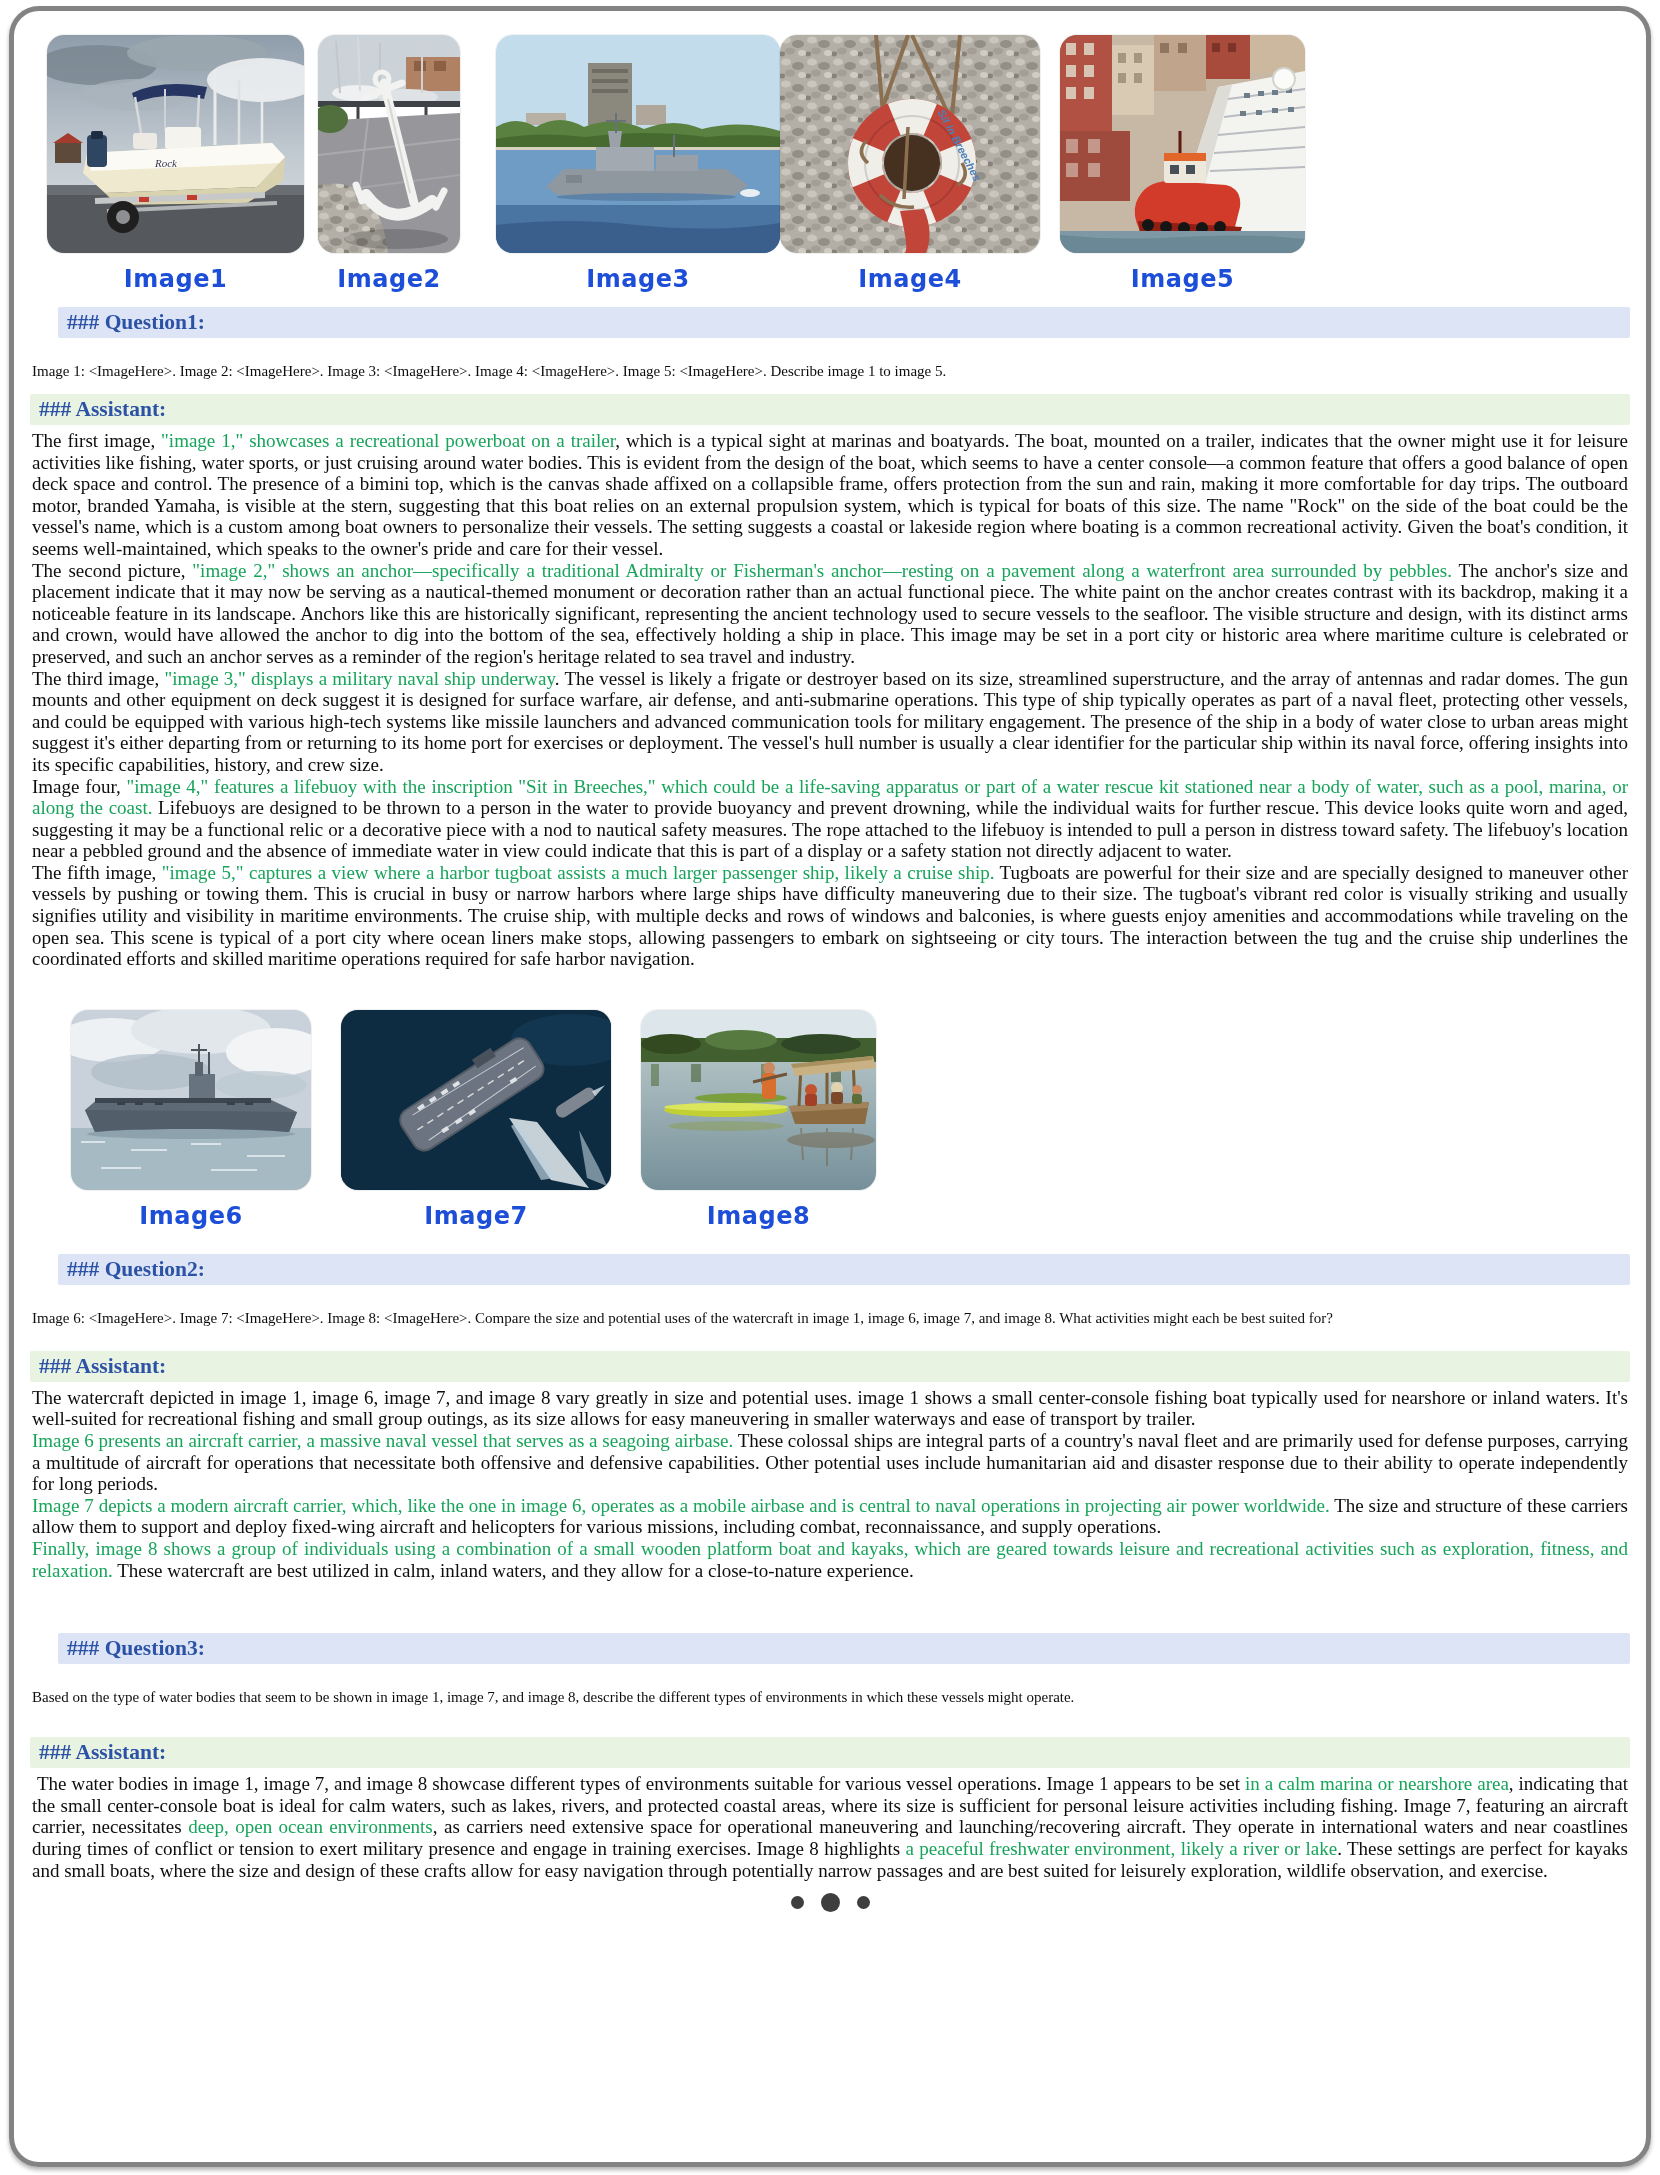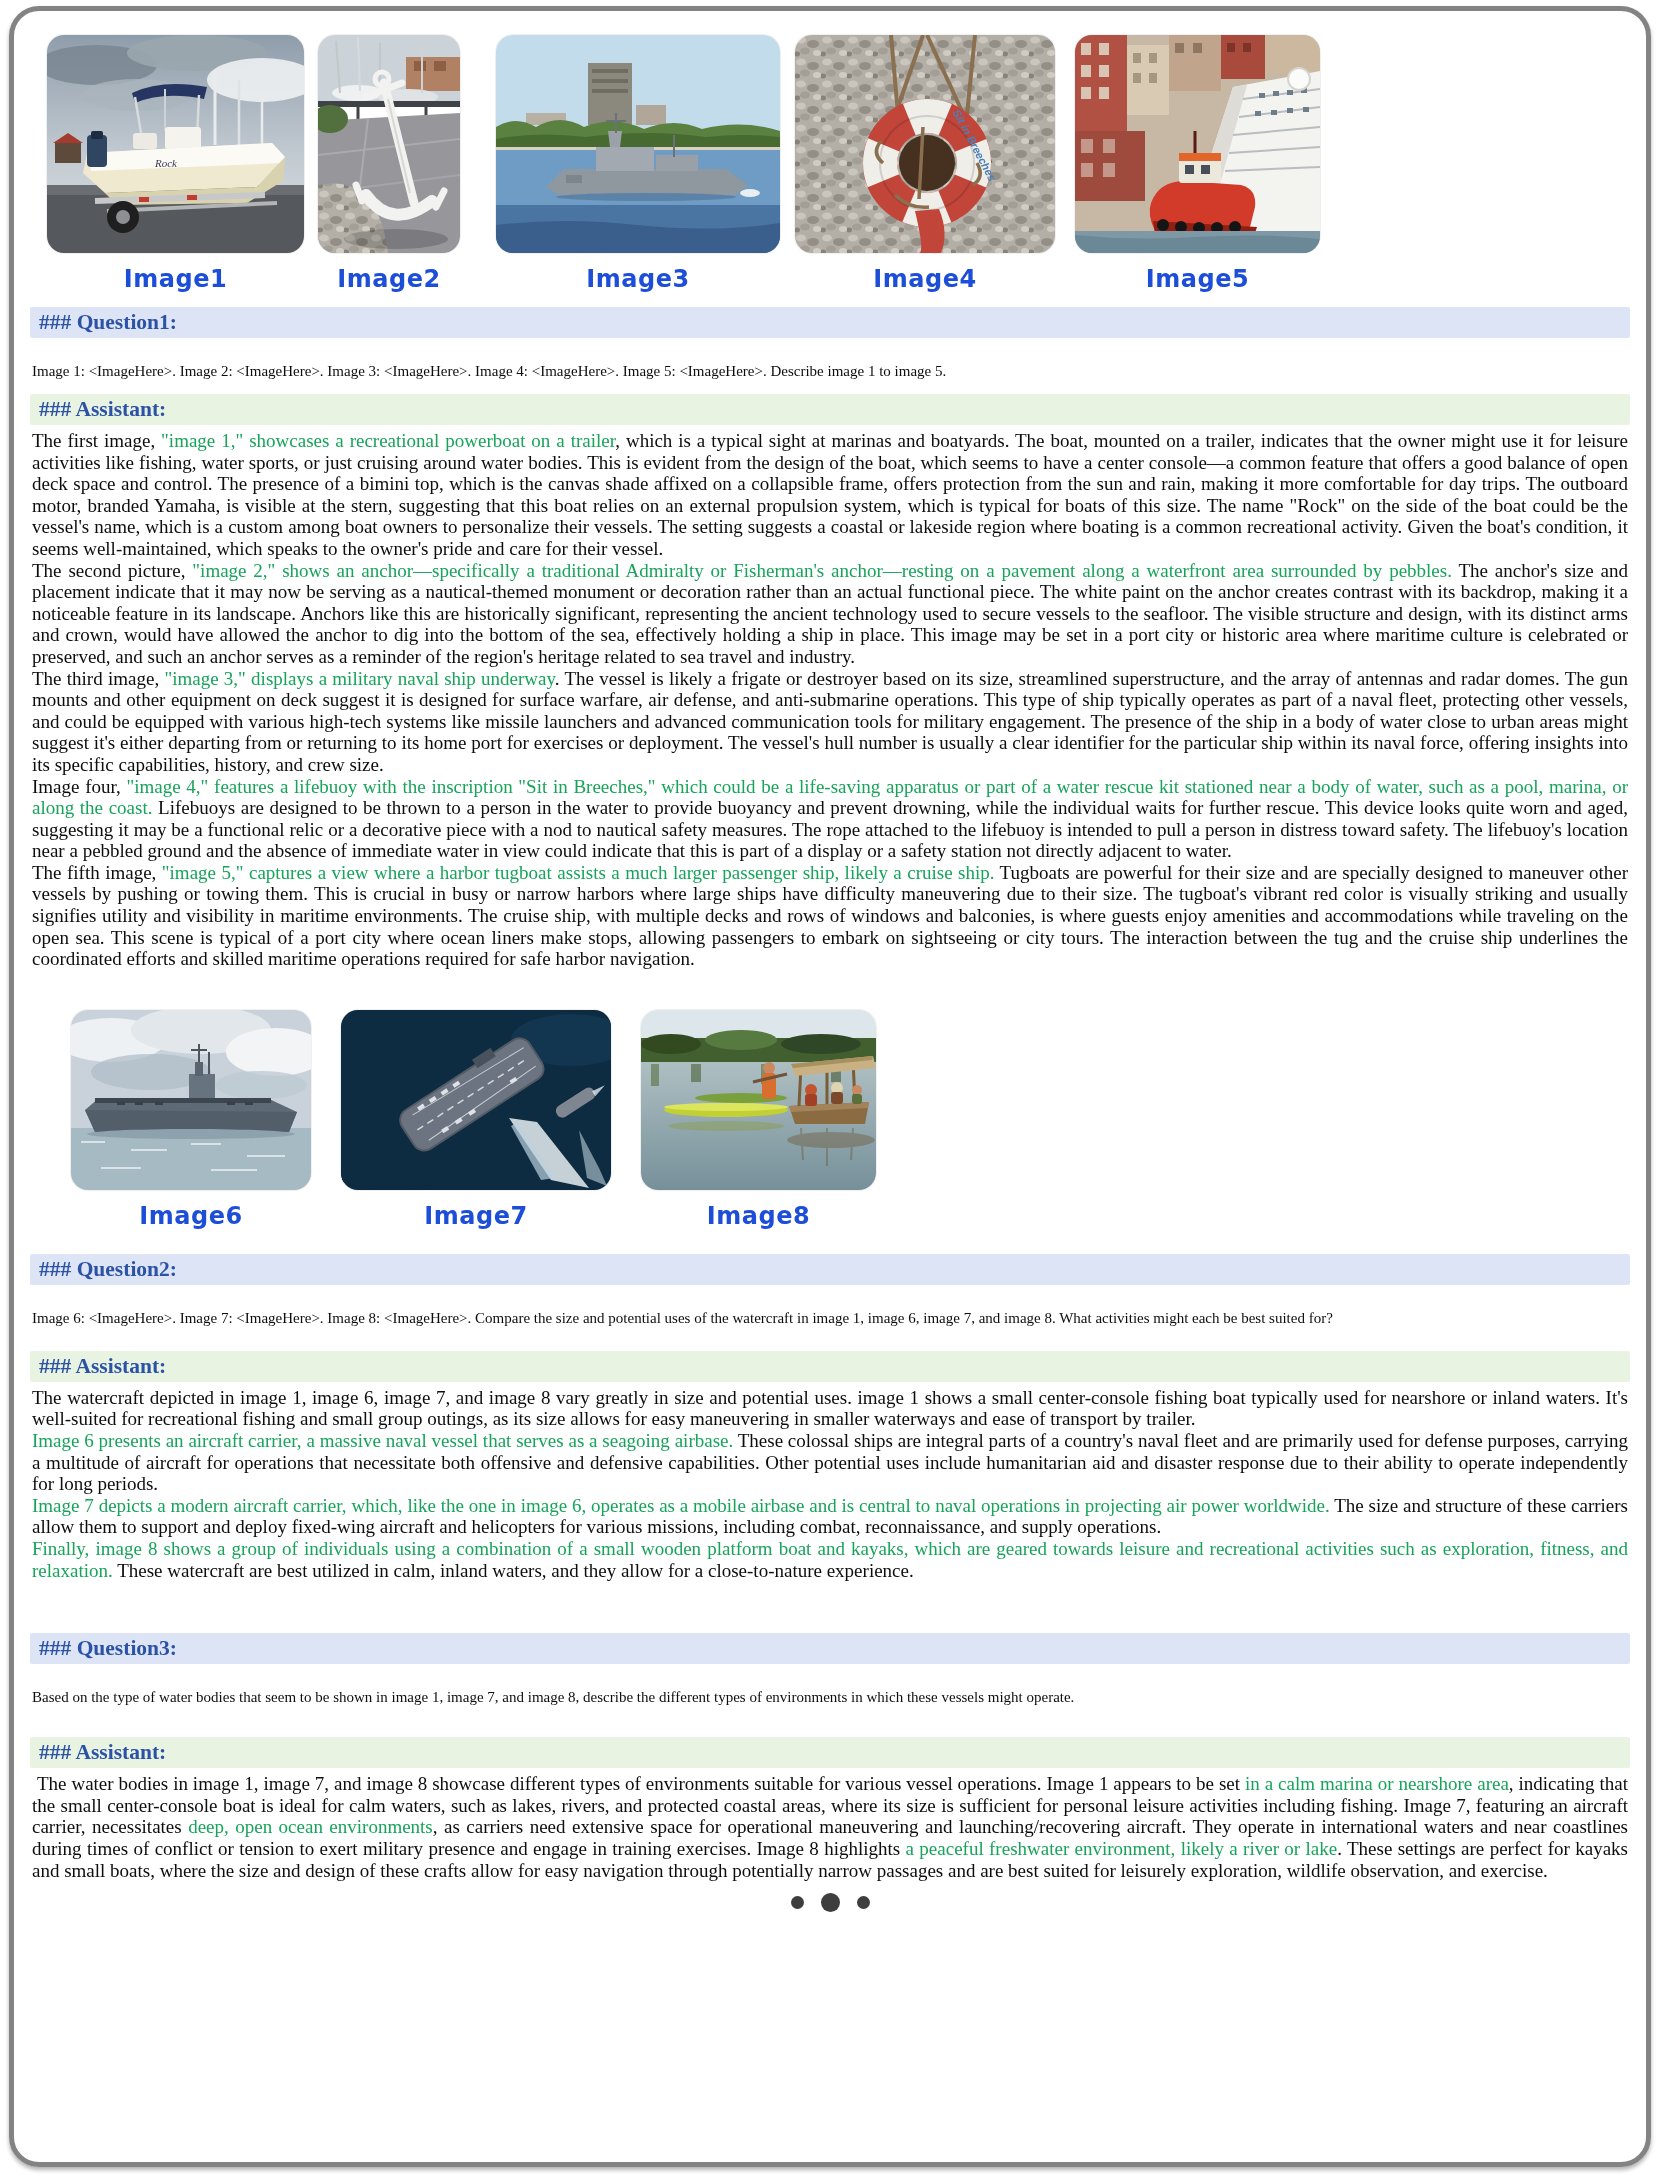--- a/index.html
+++ b/index.html
@@ -16,21 +16,21 @@
   figure{margin:0;display:flex;flex-direction:column;align-items:center;}
   .imgbox{border-radius:17px;overflow:hidden;display:block;line-height:0;
           box-shadow:0 0 0 1px rgba(0,0,0,.06);}
   .imgbox svg{display:block;}
   figcaption{font-family:"DejaVu Sans",sans-serif;font-weight:bold;
              font-size:24px;color:#1d4ed8;margin-top:12px;letter-spacing:.5px;}
   
   .bar{height:31px;display:flex;align-items:center;border-radius:2px;
        font-weight:bold;font-size:21.5px;padding-left:9px;box-sizing:border-box;}
   .bar span{color:var(--header-blue);}
-  .bar.q{background:var(--qbar);}
+  .bar.q{background:var(--qbar);margin-left:28px;}
   .bar.a{background:var(--abar);}
   section.qa1{margin-top:14px;}
   section.qa2{margin-top:24px;}
   section.qa3{margin-top:52px;}
   .qtext{font-size:15px;line-height:28px;margin:19px 0 0 0;text-align:justify;
          padding:0 2px;}
   .qtext.mb-sm{margin-bottom:9px;}
   .qtext.mb-md{margin-bottom:19px;}
   .qtext.mb-lg{margin-bottom:26px;}
   .answer{margin-top:5px;padding:0 2px;}
@@ -137,21 +137,21 @@
             <path d="M48,160 Q74,196 114,166" stroke-width="12"></path>
             <path d="M44,166 L38,150" stroke-width="7"></path>
             <path d="M118,172 L126,156" stroke-width="7"></path>
           </g>
           <line x1="70" y1="64" x2="92" y2="158" stroke="#d7d7d3" stroke-width="2"></line>
         </svg>
       </span>
       <figcaption>Image2</figcaption>
     </figure>
 
-    <figure style="margin-right:15px;">
+    <figure style="">
       <span class="imgbox">
         <svg width="284" height="218" viewBox="0 0 284 218">
           <rect width="284" height="110" fill="#c2dcec"></rect>
           <rect x="92" y="28" width="44" height="62" fill="#8b887e"></rect>
           <rect x="96" y="34" width="36" height="4" fill="#6f6c63"></rect>
           <rect x="96" y="44" width="36" height="4" fill="#6f6c63"></rect>
           <rect x="96" y="54" width="36" height="4" fill="#6f6c63"></rect>
           <rect x="140" y="70" width="30" height="20" fill="#b0a79a"></rect>
           <rect x="30" y="78" width="40" height="12" fill="#b8b0a2"></rect>
           <path d="M0,92 q20,-12 40,0 q24,-14 48,0 q30,-12 60,2 q30,-12 58,0 q40,-10 78,2 l0,22 -284,0 z" fill="#5a8140"></path>

